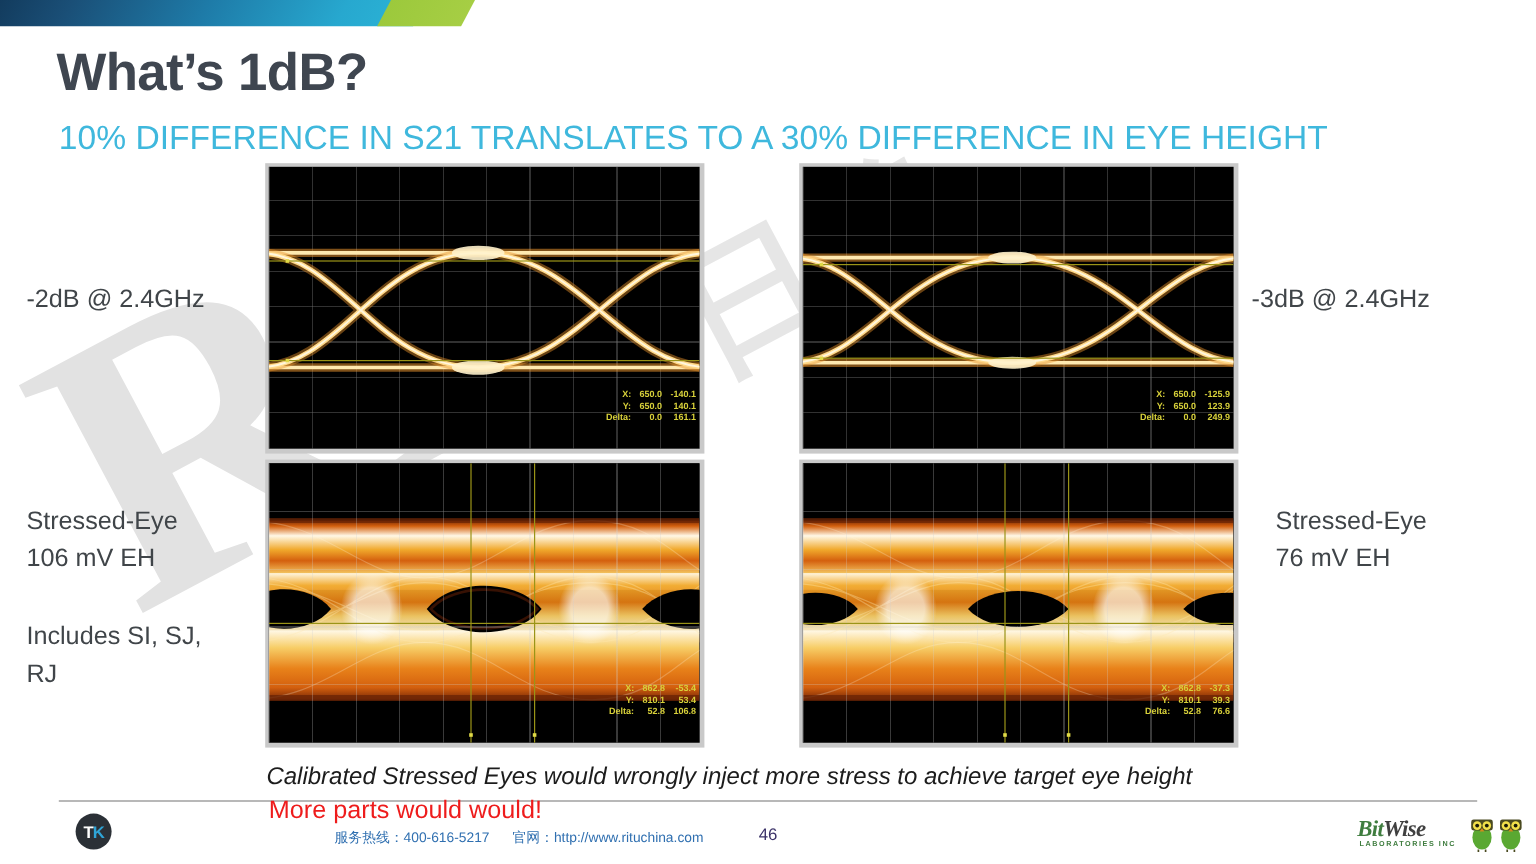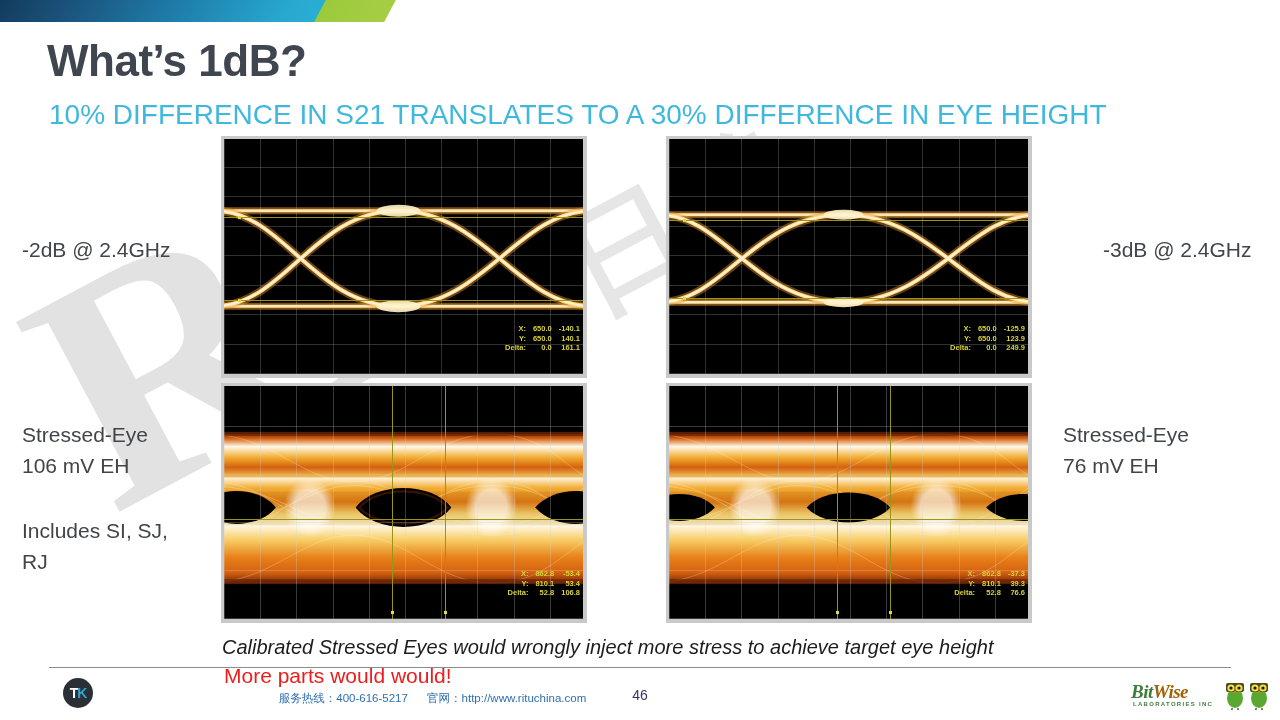--- a/index.html
+++ b/index.html
@@ -93,21 +93,21 @@
   .side-label {
     position: absolute;
     font-size: 21px;
     color: #404549;
     line-height: 31px;
     z-index: 5;
   }
   #label-left-top   { left: 22px;   top: 234px; }
   #label-left-mid   { left: 22px;   top: 419px; }
   #label-left-note  { left: 22px;   top: 515px; width: 210px; }
-  #label-right-top  { left: 1103px; top: 234px; }
+  #label-right-top  { left: 1043px; top: 234px; }
   #label-right-mid  { left: 1063px; top: 419px; }
 
   
   .eye {
     position: absolute;
     background: #c9c9c9;
     padding: 3px 4px 4px 3px;
     box-sizing: border-box;
     z-index: 4;
   }
@@ -269,21 +269,21 @@
   #bw-text {
     position: absolute;
     left: 0; top: 1px;
     font-size: 19px;
     font-weight: bold;
     font-style: italic;
     color: #3f7d3f;
     letter-spacing: -0.5px;
     font-family: "Liberation Serif", serif;
   }
-  #bw-text .w { color: #a16207; }
+  #bw-text .w { color: #404040; }
   #bw-sub {
     position: absolute;
     left: 2px; top: 21px;
     font-size: 6px;
     color: #3f7d3f;
     letter-spacing: 1.3px;
     font-weight: bold;
   }
   .owl { position: absolute; top: 0; width: 24px; height: 30px; }
   #owl1 { left: 92px; }

